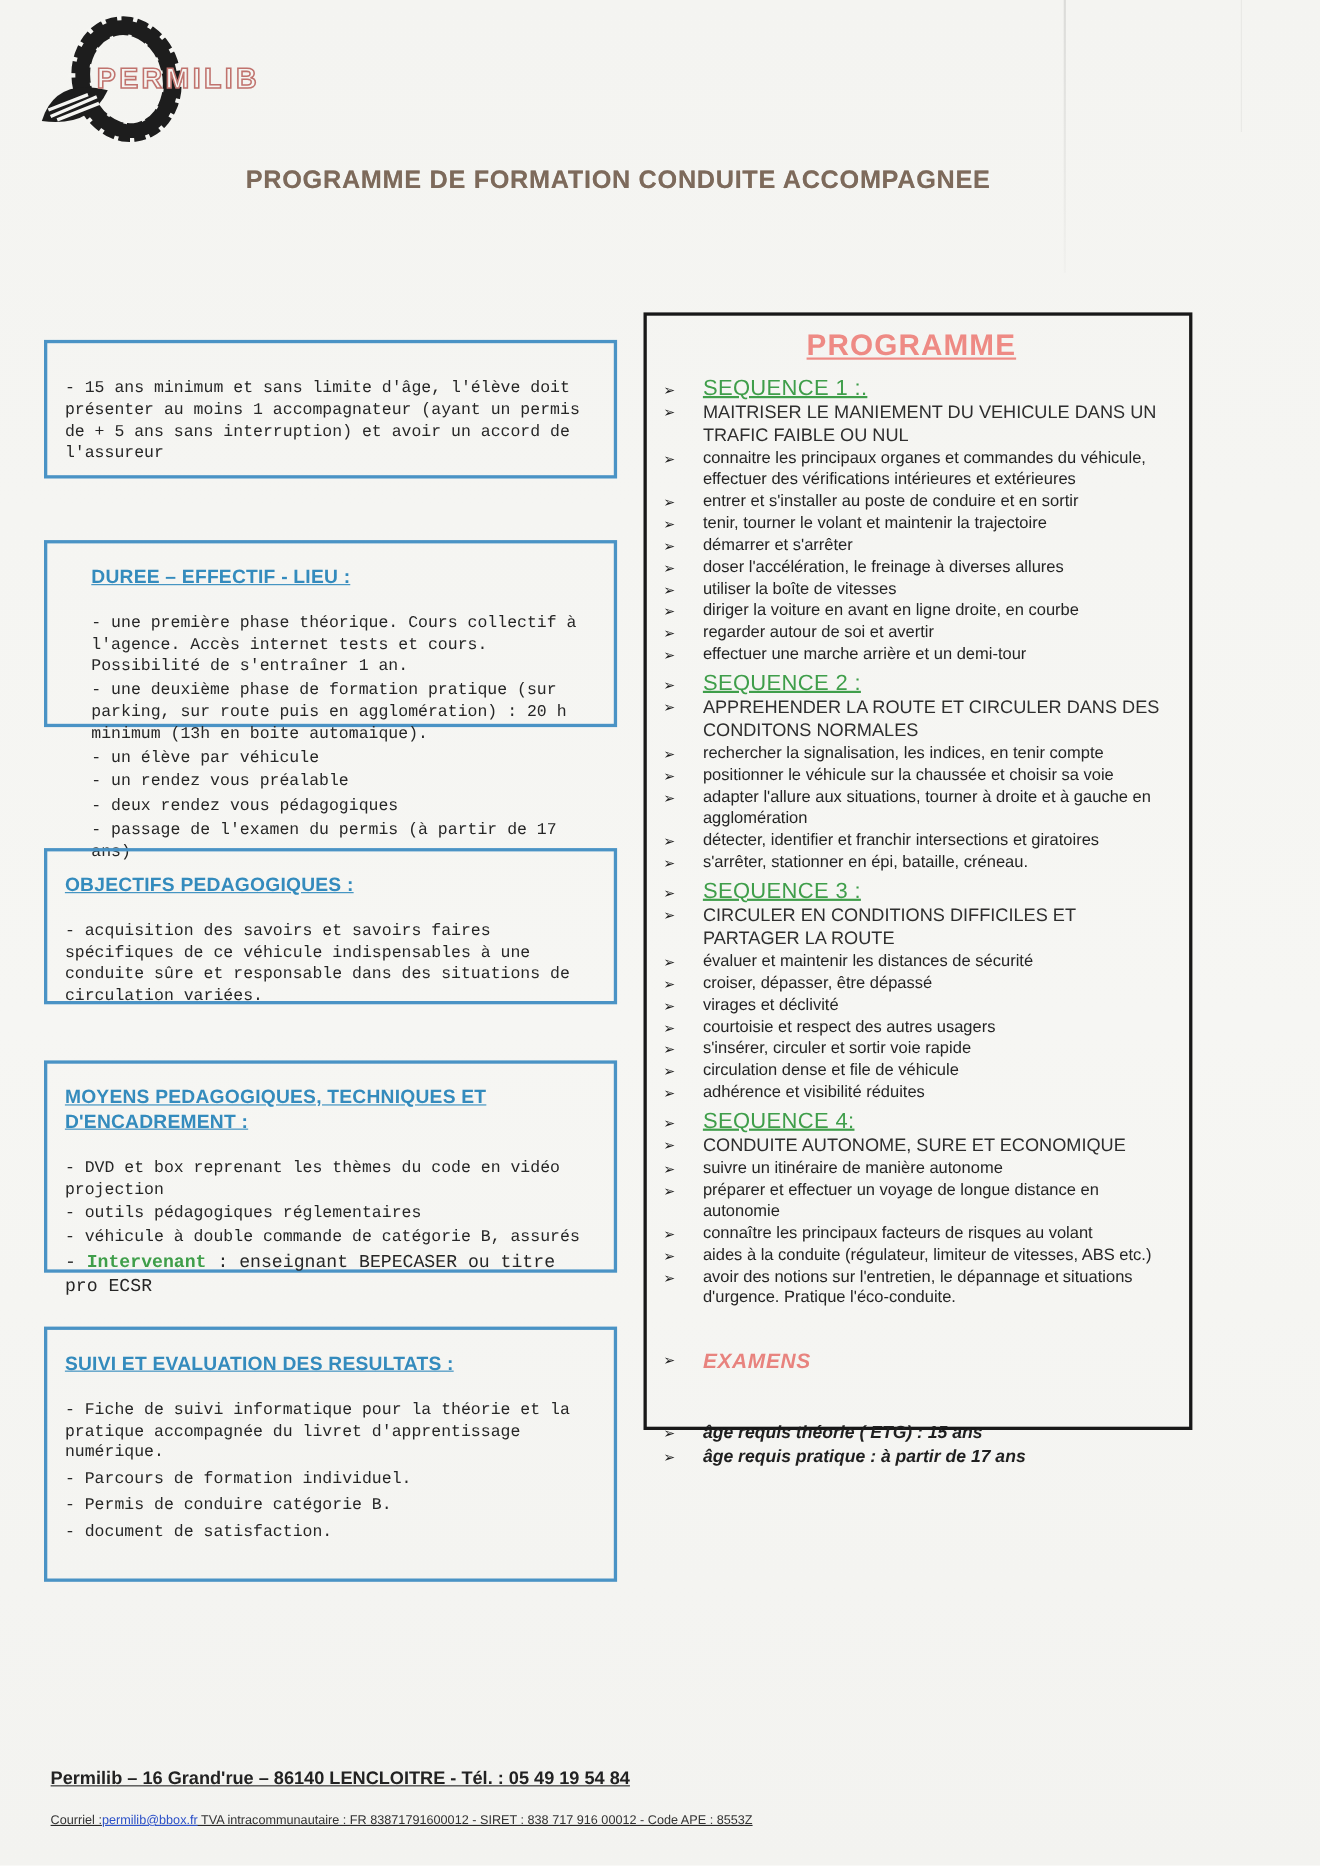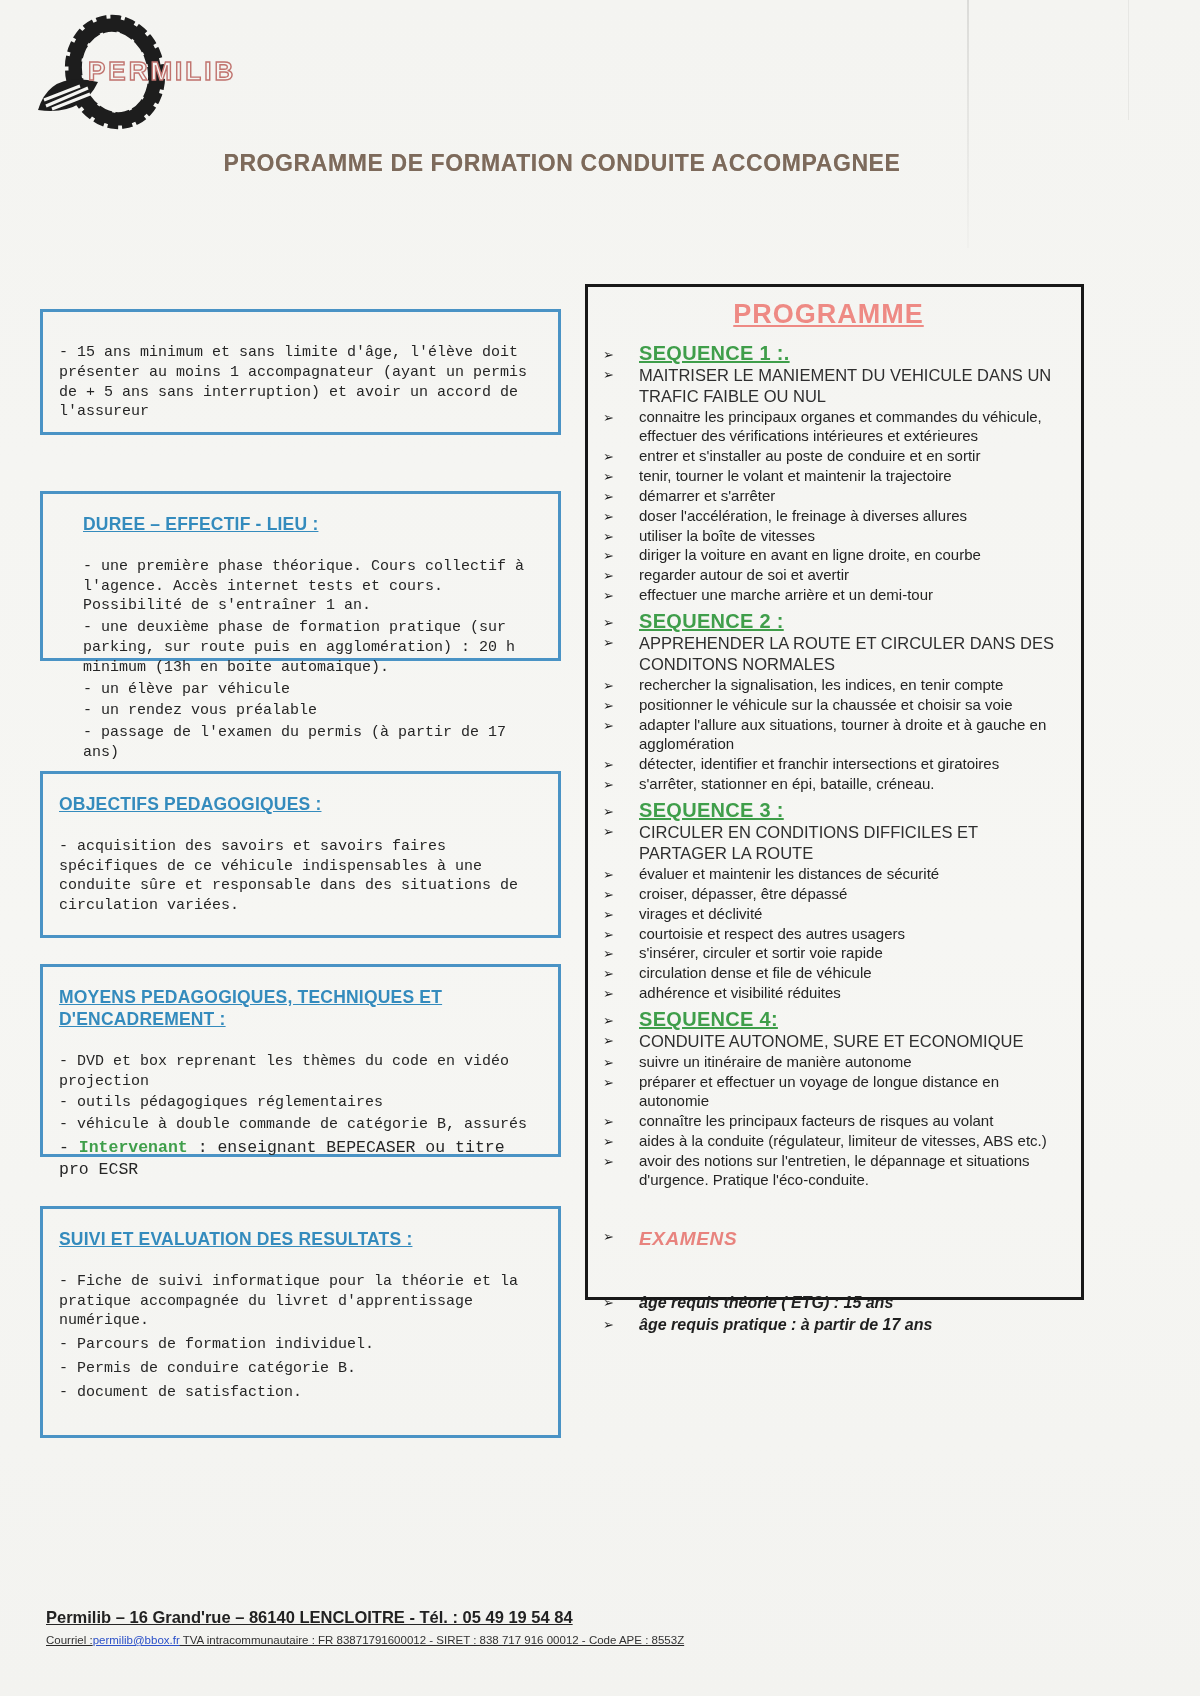--- a/index.html
+++ b/index.html
@@ -20,49 +20,49 @@
 
   
   .lbox{position:absolute;left:40px;width:521px;border:3px solid #4a93c5;
     box-sizing:border-box;padding:10px 16px;}
   .lbox h2{color:#348bbd;font-size:17.5px;font-weight:bold;text-decoration:underline;
     margin:10px 0 0 0;letter-spacing:.2px;line-height:1.25;}
   .lbox .bod{margin-top:21px;font-size:15px;line-height:1.32;color:#262626;font-family:Liberation Mono, monospace;}
   .lbox p{margin:0 0 2px 0;}
   .b1{top:309px;height:126px;}
   .b2{top:491px;height:170px;padding-left:40px;}
-  .b3{top:771px;height:167px;}
+  .b3{top:771px;height:142px;}
   .b4{top:964px;height:193px;}
   .b5{top:1206px;height:232px;}
   .b5 p{margin-bottom:4px;}
   .interv{font-size:16.5px;margin-top:2px;}
   .interv .ilab{color:#3f9e4a;font-weight:bold;}
 
   
   .panel{position:absolute;left:585px;top:284px;width:499px;height:1016px;
     border:3px solid #181818;box-sizing:border-box;padding:8px 24px 0 12px;}
   .panel-title{text-align:center;color:#ee8a84;font-size:27px;font-weight:bold;
     text-decoration:underline;margin:4px 0 12px 0;letter-spacing:1px;}
   .prow{display:flex;align-items:flex-start;margin:1px 0;}
   .bullet{flex:0 0 36px;font-size:13px;color:#1d1d1d;padding-top:2px;padding-left:3px;}
   .txt{flex:1;font-size:15px;line-height:1.26;color:#242424;}
   .k-seq{margin-top:5px;}
-  .k-seq .txt{color:#3f9e4a;font-size:20px;font-weight:bold;text-decoration:underline;
+  .k-seq .txt{color:#3f9e4a;font-size:20px;font-weight:normal;text-decoration:underline;
     line-height:1.1;letter-spacing:.3px;}
   .k-seq .bullet{padding-top:5px;}
   .k-caps .txt{font-size:16.5px;color:#2e2e2e;line-height:1.28;}
   .examens-row{margin-top:38px;}
   .examens-title{color:#e8837e;font-size:19px;font-weight:bold;font-style:italic;letter-spacing:.6px;}
   .exam-list{margin-top:42px;}
   .exam-list .txt{font-weight:bold;font-style:italic;font-size:16px;color:#1f1f1f;}
 
   
   .footer{position:absolute;left:46px;top:1608px;width:1100px;text-decoration:underline;}
   .f1{font-size:16.5px;font-weight:bold;color:#222;}
-  .f2{font-size:11.5px;color:#333;margin-top:7px;}
+  .f2{font-size:11.5px;color:#333;margin-top:22px;}
   .f2 a{color:#2b50c8;text-decoration:underline;}
 </style>
 </head>
 <body>
 
 <div class="crease"></div>
 <div class="crease2"></div>
 
 <svg class="logo" viewBox="0 0 215 120">
   <g transform="rotate(-14 95 62)">
@@ -87,20 +87,21 @@
 </div>
 
 <div class="lbox b2">
   <h2>DUREE – EFFECTIF - LIEU :</h2>
   <div class="bod">
 
   <p>-  une première phase  théorique. Cours collectif à l'agence. Accès internet tests et cours.  Possibilité de s'entraîner 1 an.</p>
       <p>-  une deuxième phase de formation pratique (sur parking, sur route puis en agglomération) : 20 h minimum (13h en boite automaique).</p>
       <p>- un élève par véhicule</p>
       <p>- un rendez vous préalable</p>
+      <p>- deux rendez vous pédagogiques</p>
       <p>- passage de l'examen du permis (à partir de 17 ans)</p>
     </div>
 </div>
 
 <div class="lbox b3">
   <h2>OBJECTIFS PEDAGOGIQUES :</h2>
   <div class="bod">
 
   <p>- acquisition des savoirs et savoirs faires spécifiques de ce véhicule indispensables à une conduite sûre et responsable dans des situations de circulation variées.</p>
     </div>

